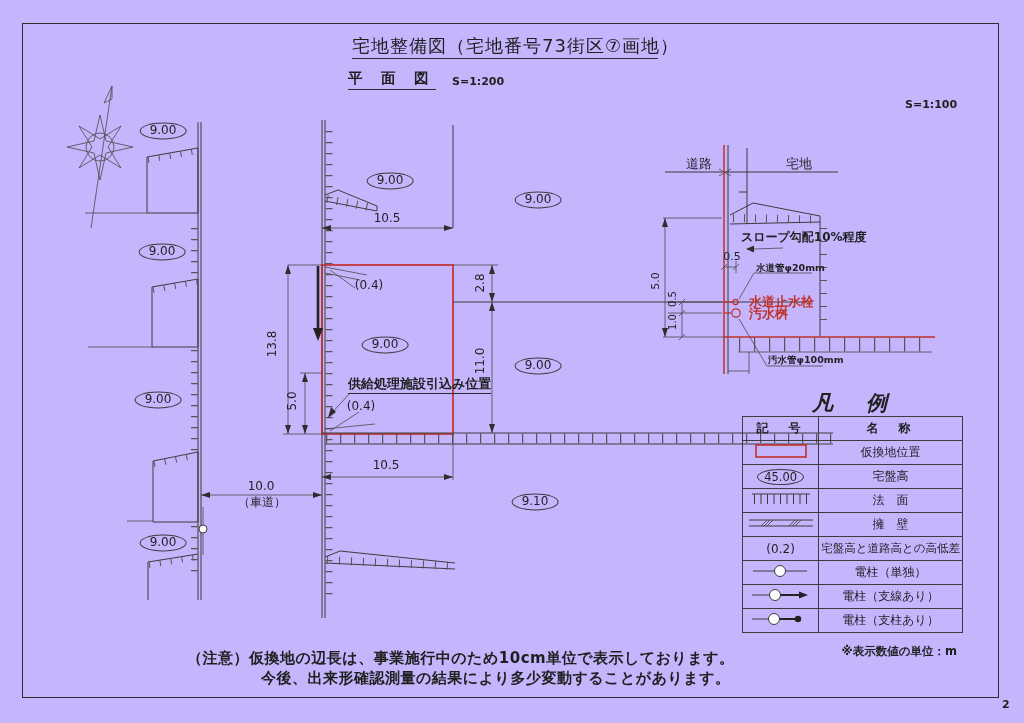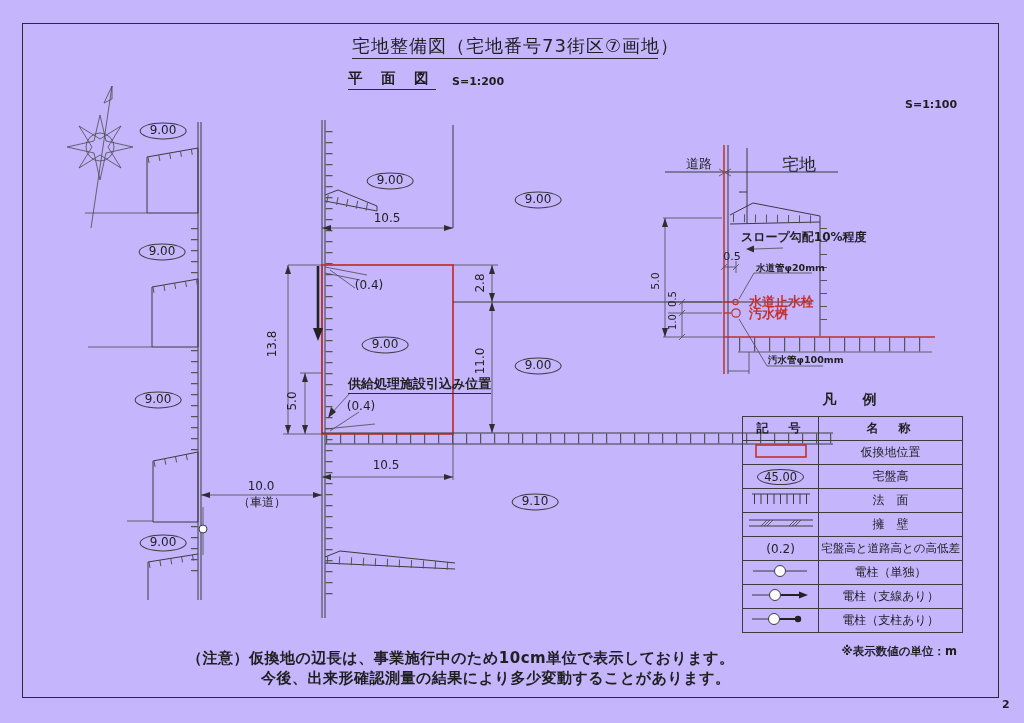--- a/index.html
+++ b/index.html
@@ -188,32 +188,32 @@
   <span class="lbl dim rot" style="left:293px;top:401px;">5.0</span>
   <span class="lbl dim rot" style="left:481px;top:283px;">2.8</span>
   <span class="lbl dim rot" style="left:481px;top:361px;">11.0</span>
   <span class="lbl dim" style="left:261px;top:487px;">10.0</span>
   <span class="lbl dim" style="left:262px;top:503px;">（車道）</span>
   <span class="lbl dim" style="left:369px;top:286px;">(0.4)</span>
   <span class="lbl dim" style="left:361px;top:407px;">(0.4)</span>
   <span class="lbl tl underl" style="left:348px;top:377px;font-size:13px;">供給処理施設引込み位置</span>
 
   <span class="lbl" style="left:699px;top:164px;font-size:13px;">道路</span>
-  <span class="lbl" style="left:799px;top:164px;font-size:17px;">宅地</span>
+  <span class="lbl" style="left:799px;top:164px;font-size:13px;">宅地</span>
   <span class="lbl tl" style="left:741px;top:231px;font-size:12px;">スロープ勾配10%程度</span>
   <span class="lbl sm" style="left:732px;top:257px;font-size:11px;">0.5</span>
   <span class="lbl tl" style="left:756px;top:263px;font-size:9.5px;">水道管φ20mm</span>
   <span class="lbl tl redtx" style="left:749px;top:295px;font-size:13px;">水道止水栓</span>
   <span class="lbl tl redtx" style="left:749px;top:307px;font-size:13px;">汚水桝</span>
   <span class="lbl tl" style="left:768px;top:355px;font-size:9.5px;">汚水管φ100mm</span>
   <span class="lbl rot" style="left:656px;top:281px;font-size:11px;">5.0</span>
   <span class="lbl rot" style="left:672px;top:299px;font-size:10px;">0.5</span>
   <span class="lbl rot" style="left:672px;top:322px;font-size:10px;">1.0</span>
 
-  <div class="lbl tl" style="left:742px;top:392px;width:221px;text-align:center;font-size:14px;font-weight:600;letter-spacing:6px;">凡　例</div>
+  <div class="lbl tl" style="left:742px;top:392px;width:221px;text-align:center;font-size:21px;font-weight:600;letter-spacing:6px;font-style:italic;">凡　例</div>
   <table class="legend">
     <tbody>
         <tr>
       <th class="symc">記　号</th>
       <th>名　称</th>
     </tr>
     <tr>
       <td class="symc">
         <svg width="64" height="18" viewBox="0 0 64 18">
           <rect x="7" y="3" width="50" height="12" fill="none" stroke="#c2312b" stroke-width="1.6"></rect>

